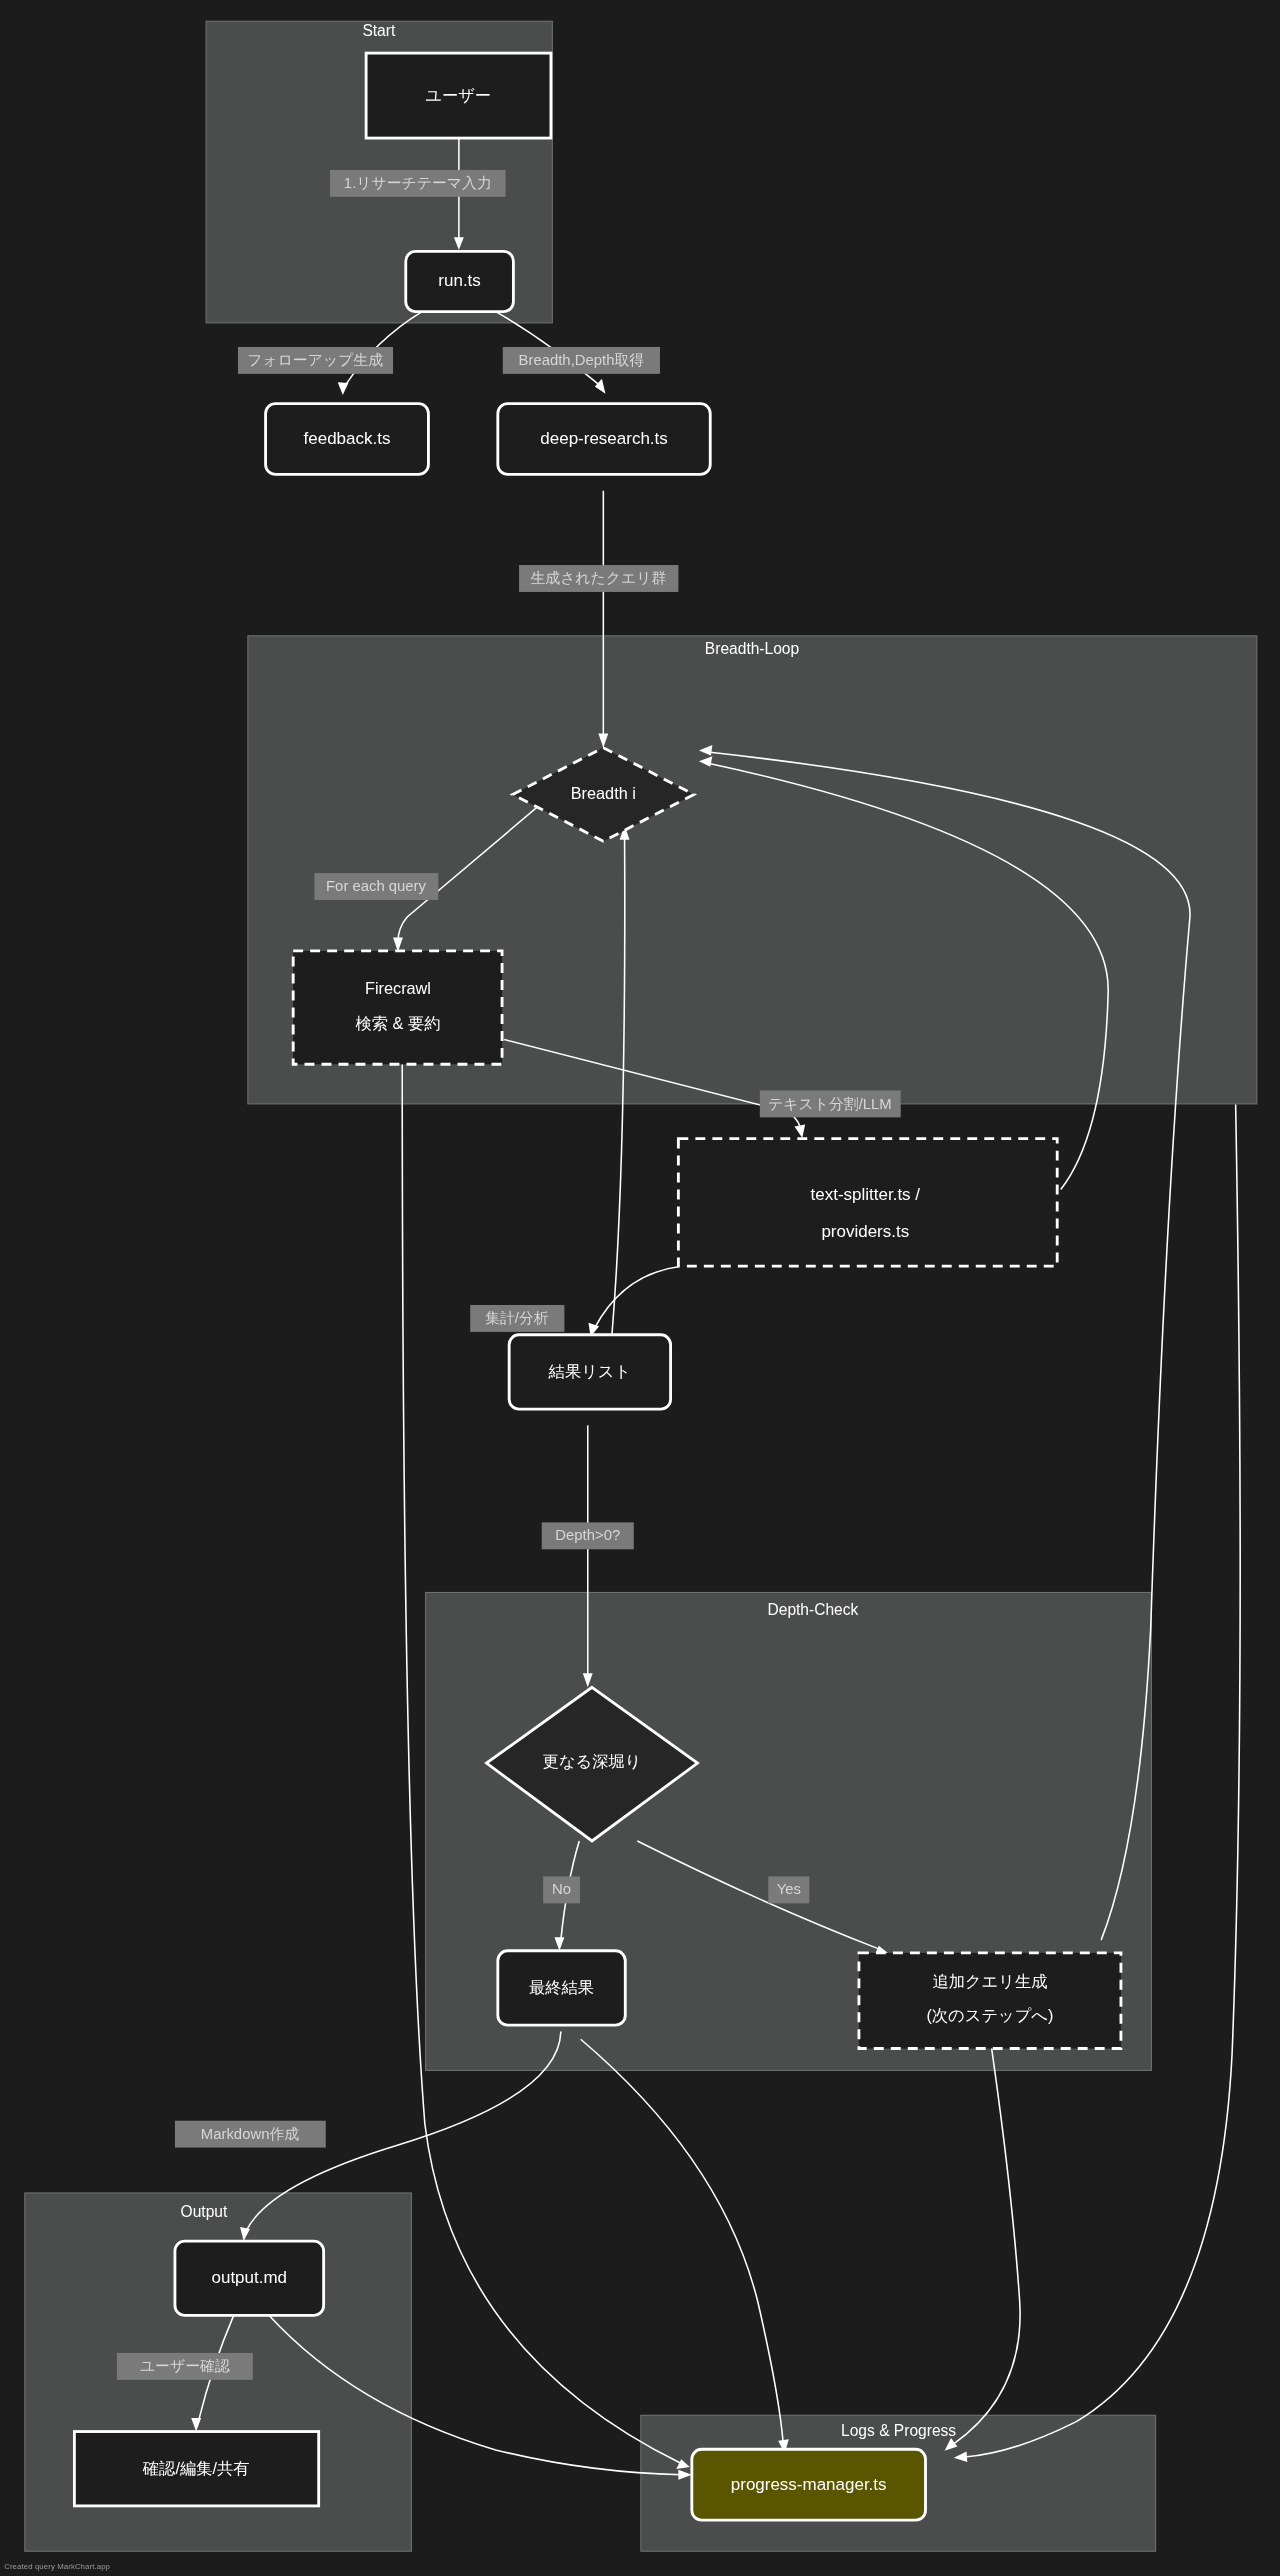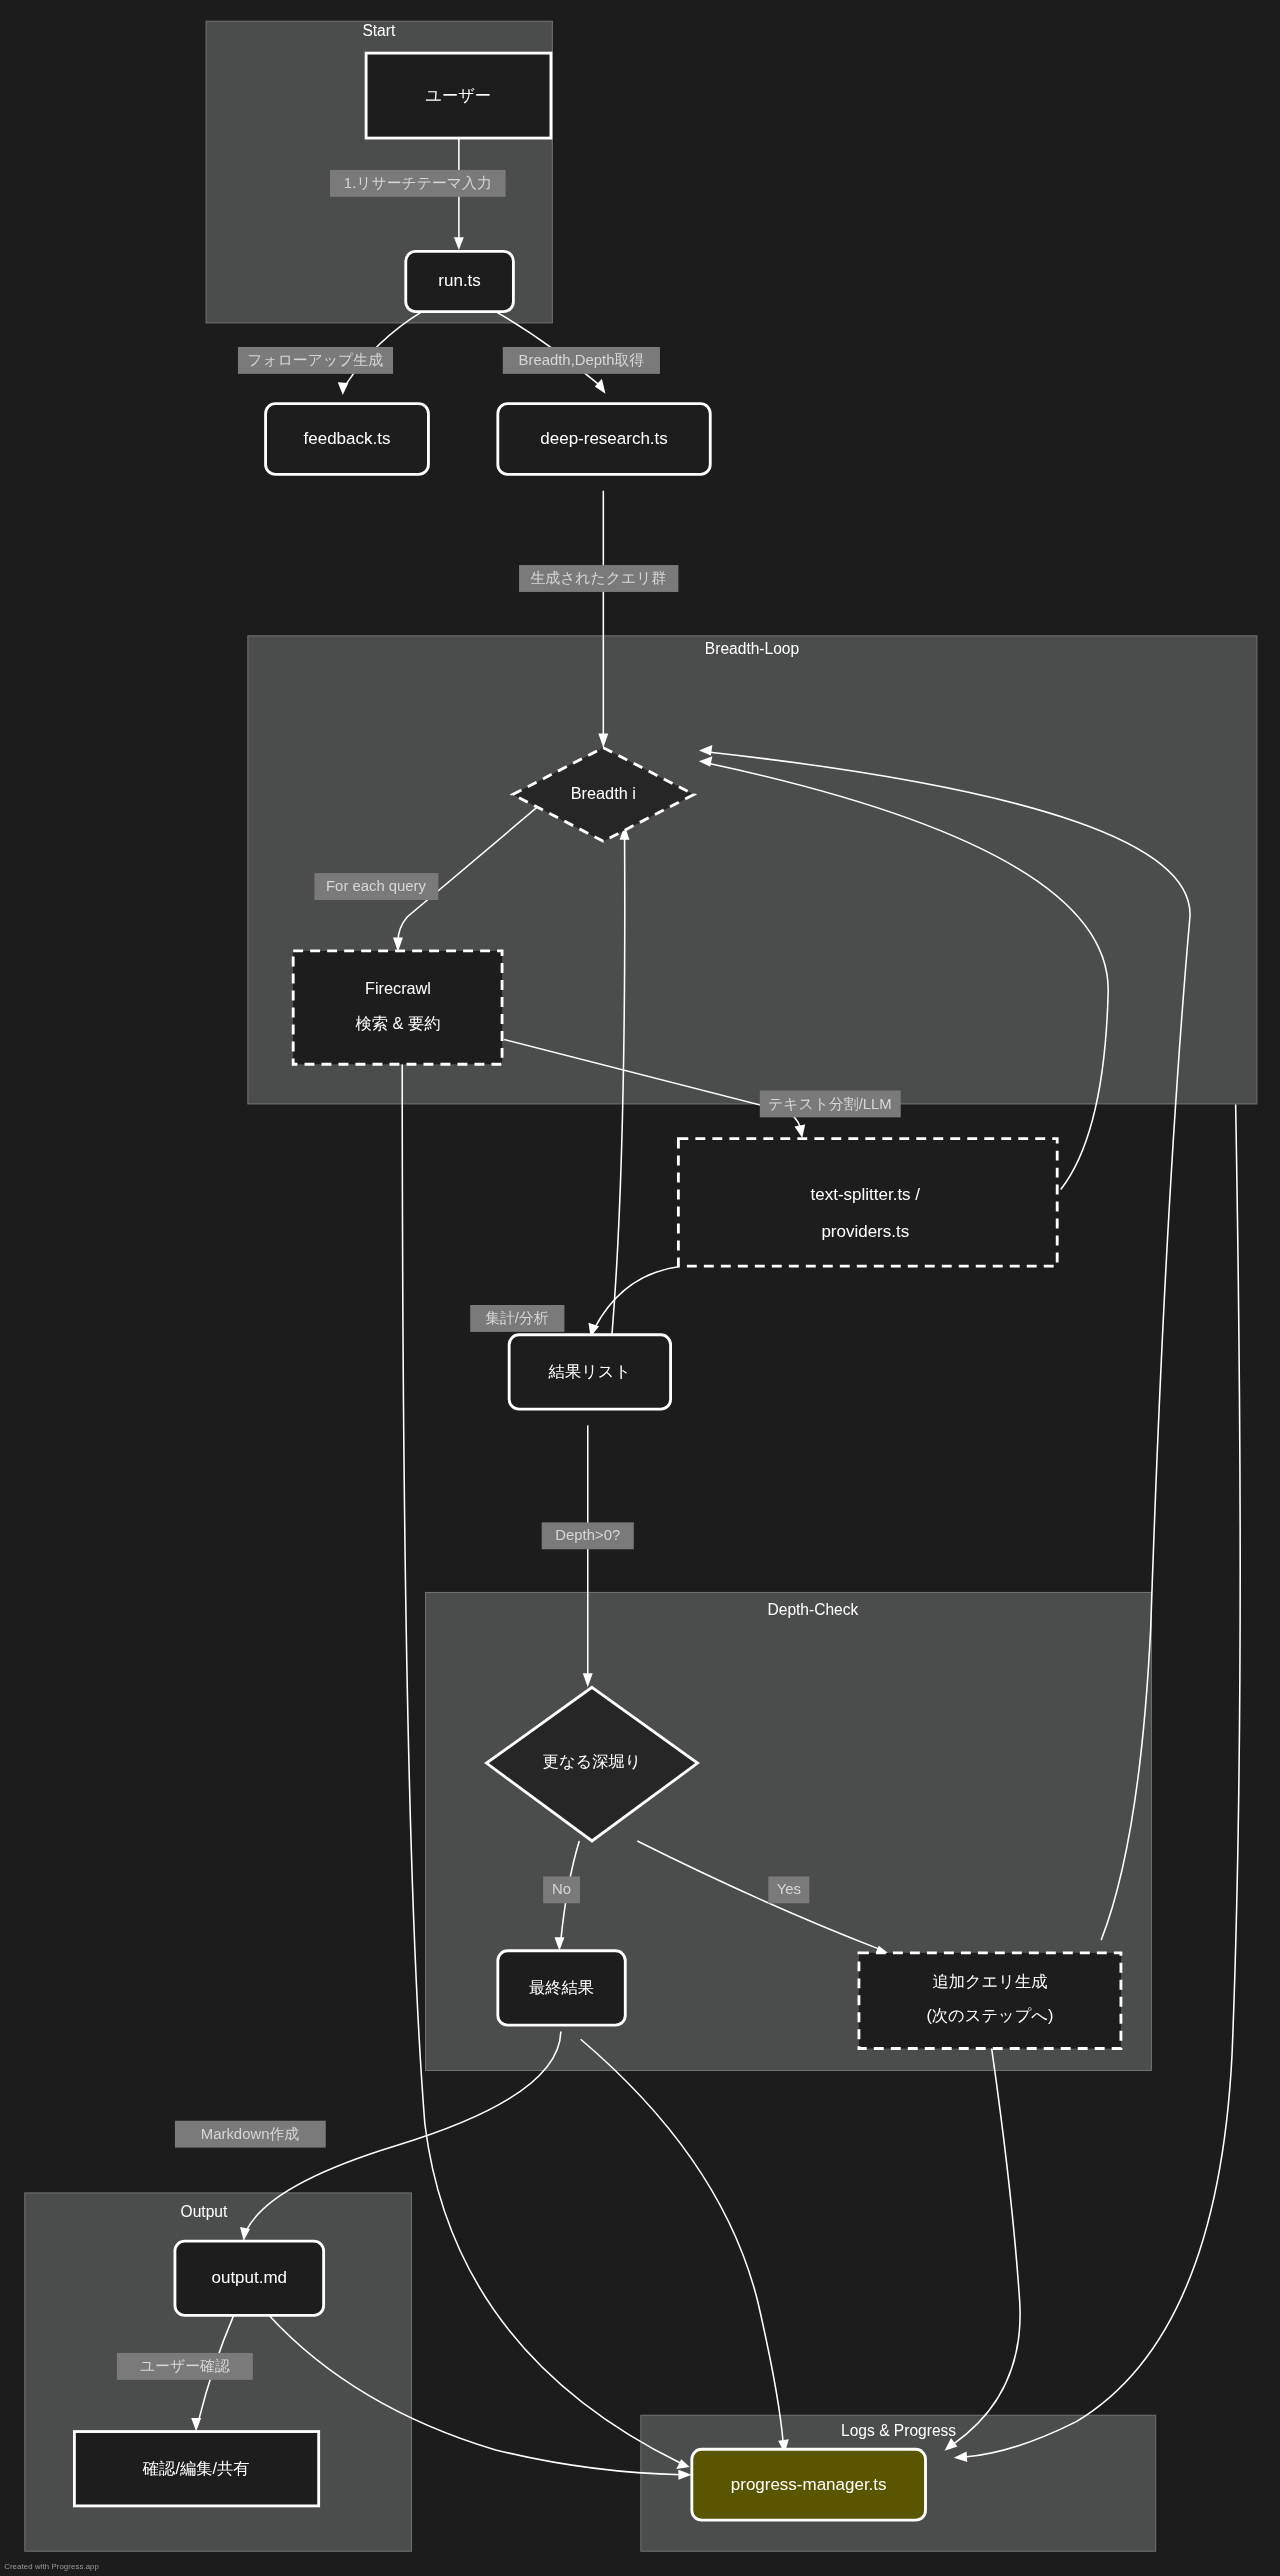--- a/index.html
+++ b/index.html
@@ -235,14 +235,14 @@
     <text class="node-label" x="277" y="3488">確認/編集/共有</text>
   </g>
 
   <g>
     <rect class="node-olive" x="977" y="3459" width="330" height="100" rx="14"></rect>
     <text class="node-label mono" x="1142" y="3510">progress-manager.ts</text>
   </g>
 
 </svg>
 
-<div class="footer">Created with Progress.app</div>
+<div class="footer">Created query MarkChart.app</div>
 
 
 </body></html>

